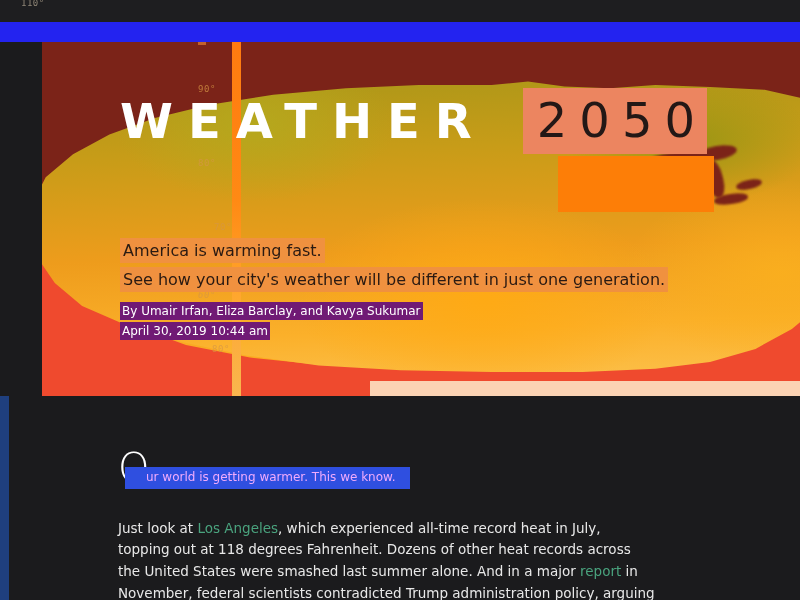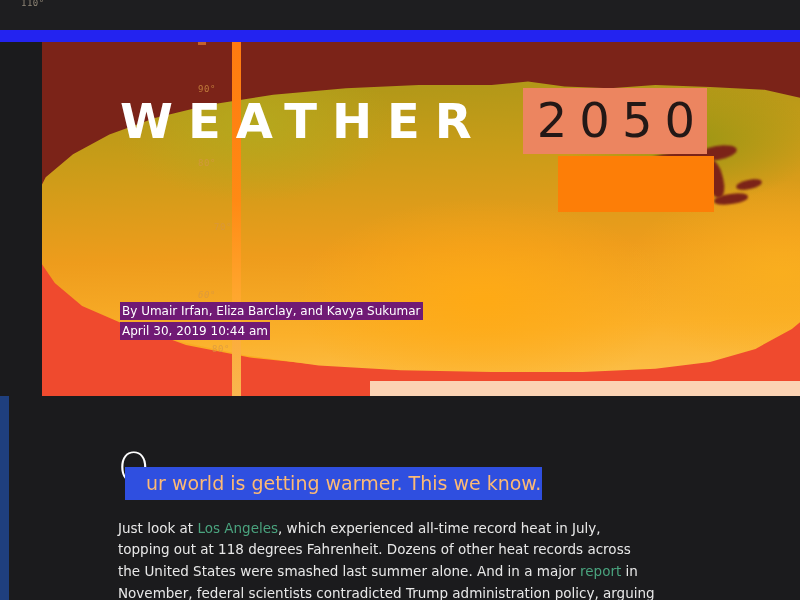--- a/index.html
+++ b/index.html
@@ -21,21 +21,21 @@
     width: 800px;
     height: 600px;
     overflow: hidden;
     background: #1b1b1d;
   }
 
   
   .topbar {
     position: absolute;
     left: 0; top: 0;
-    width: 800px; height: 30px;
+    width: 800px; height: 22px;
     background: #1e1e20;
     z-index: 30;
     overflow: hidden;
   }
   .topbar-temp {
     position: absolute;
     left: 21px; top: -2px;
     font-size: 9px;
     letter-spacing: 0.5px;
     color: #8e8575;
@@ -266,24 +266,24 @@
     line-height: 1;
     color: #ffffff;
     font-weight: 300;
     font-family: "DejaVu Sans", "Liberation Sans", sans-serif;
   }
   .lede {
     position: absolute;
     left: 7px; top: 71px;
     width: max-content;
     background: #2f4fe0;
-    color: #fdba74;
-    font-size: 19px;
+    color: #f0abfc;
+    font-size: 12px;
     line-height: 1.6;
-    padding: 1px 1px 2px 21px;
+    padding: 1px 14px 2px 21px;
   }
   .para {
     position: absolute;
     left: 0px; top: 108px;
     width: 538px;
     color: #e8e8e8;
     font-size: 13.5px;
     line-height: 1.62;
     text-align: left;
   }
@@ -325,20 +325,24 @@
         <span class="tick" style="left: 156px; top: 290px; font-style: italic;">60°</span>
         <span class="tick" style="left: 170px; top: 344px;">80°</span>
       </div>
 
     <div class="hero-text">
       <div class="kicker-row">
         <span class="title-main">WEATHER</span>
         <span class="title-year">2050</span>
       </div>
 
+      <div class="dek">
+        <span class="dek-line">America is warming fast.</span>
+        <span class="dek-line">See how your city's weather will be different in just one generation.</span>
+      </div>
 
       <div class="byline">
         <span class="byline-line">By Umair Irfan, Eliza Barclay, and Kavya Sukumar</span>
         <span class="byline-line">April 30, 2019 10:44 am</span>
       </div>
     </div>
   </div>
 
   <div class="topbar">
     <span class="topbar-temp">110°</span>

